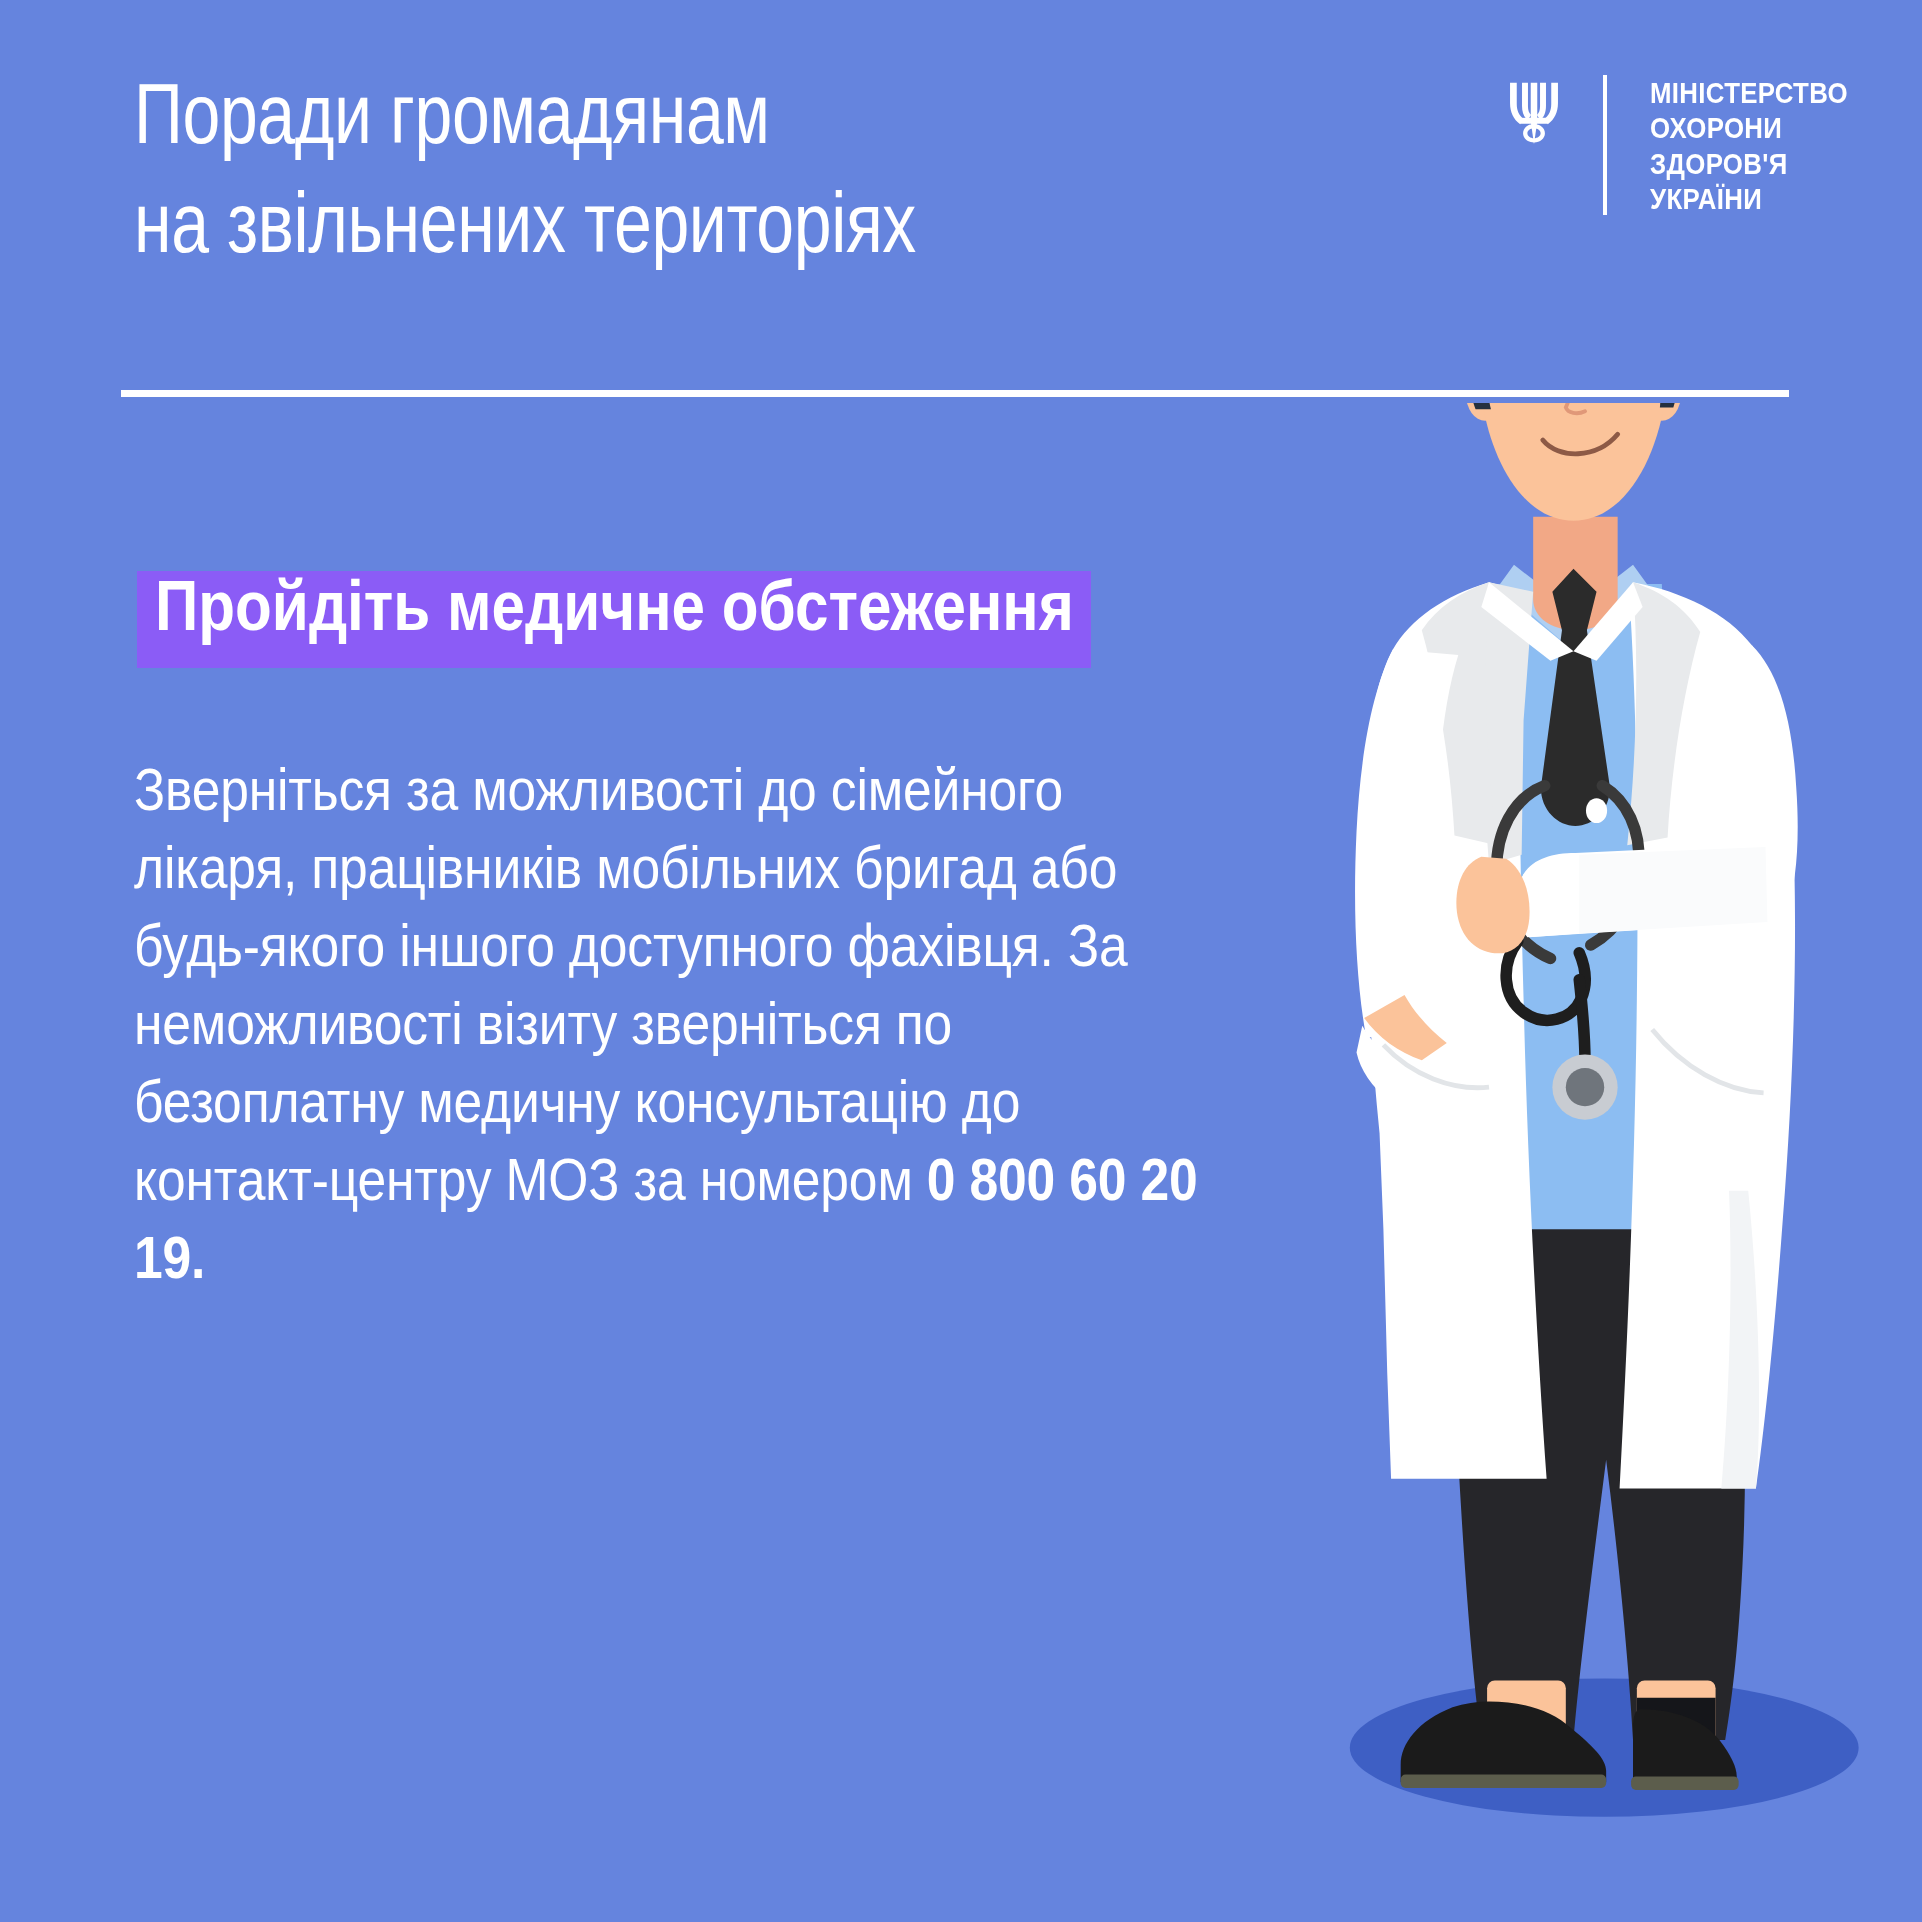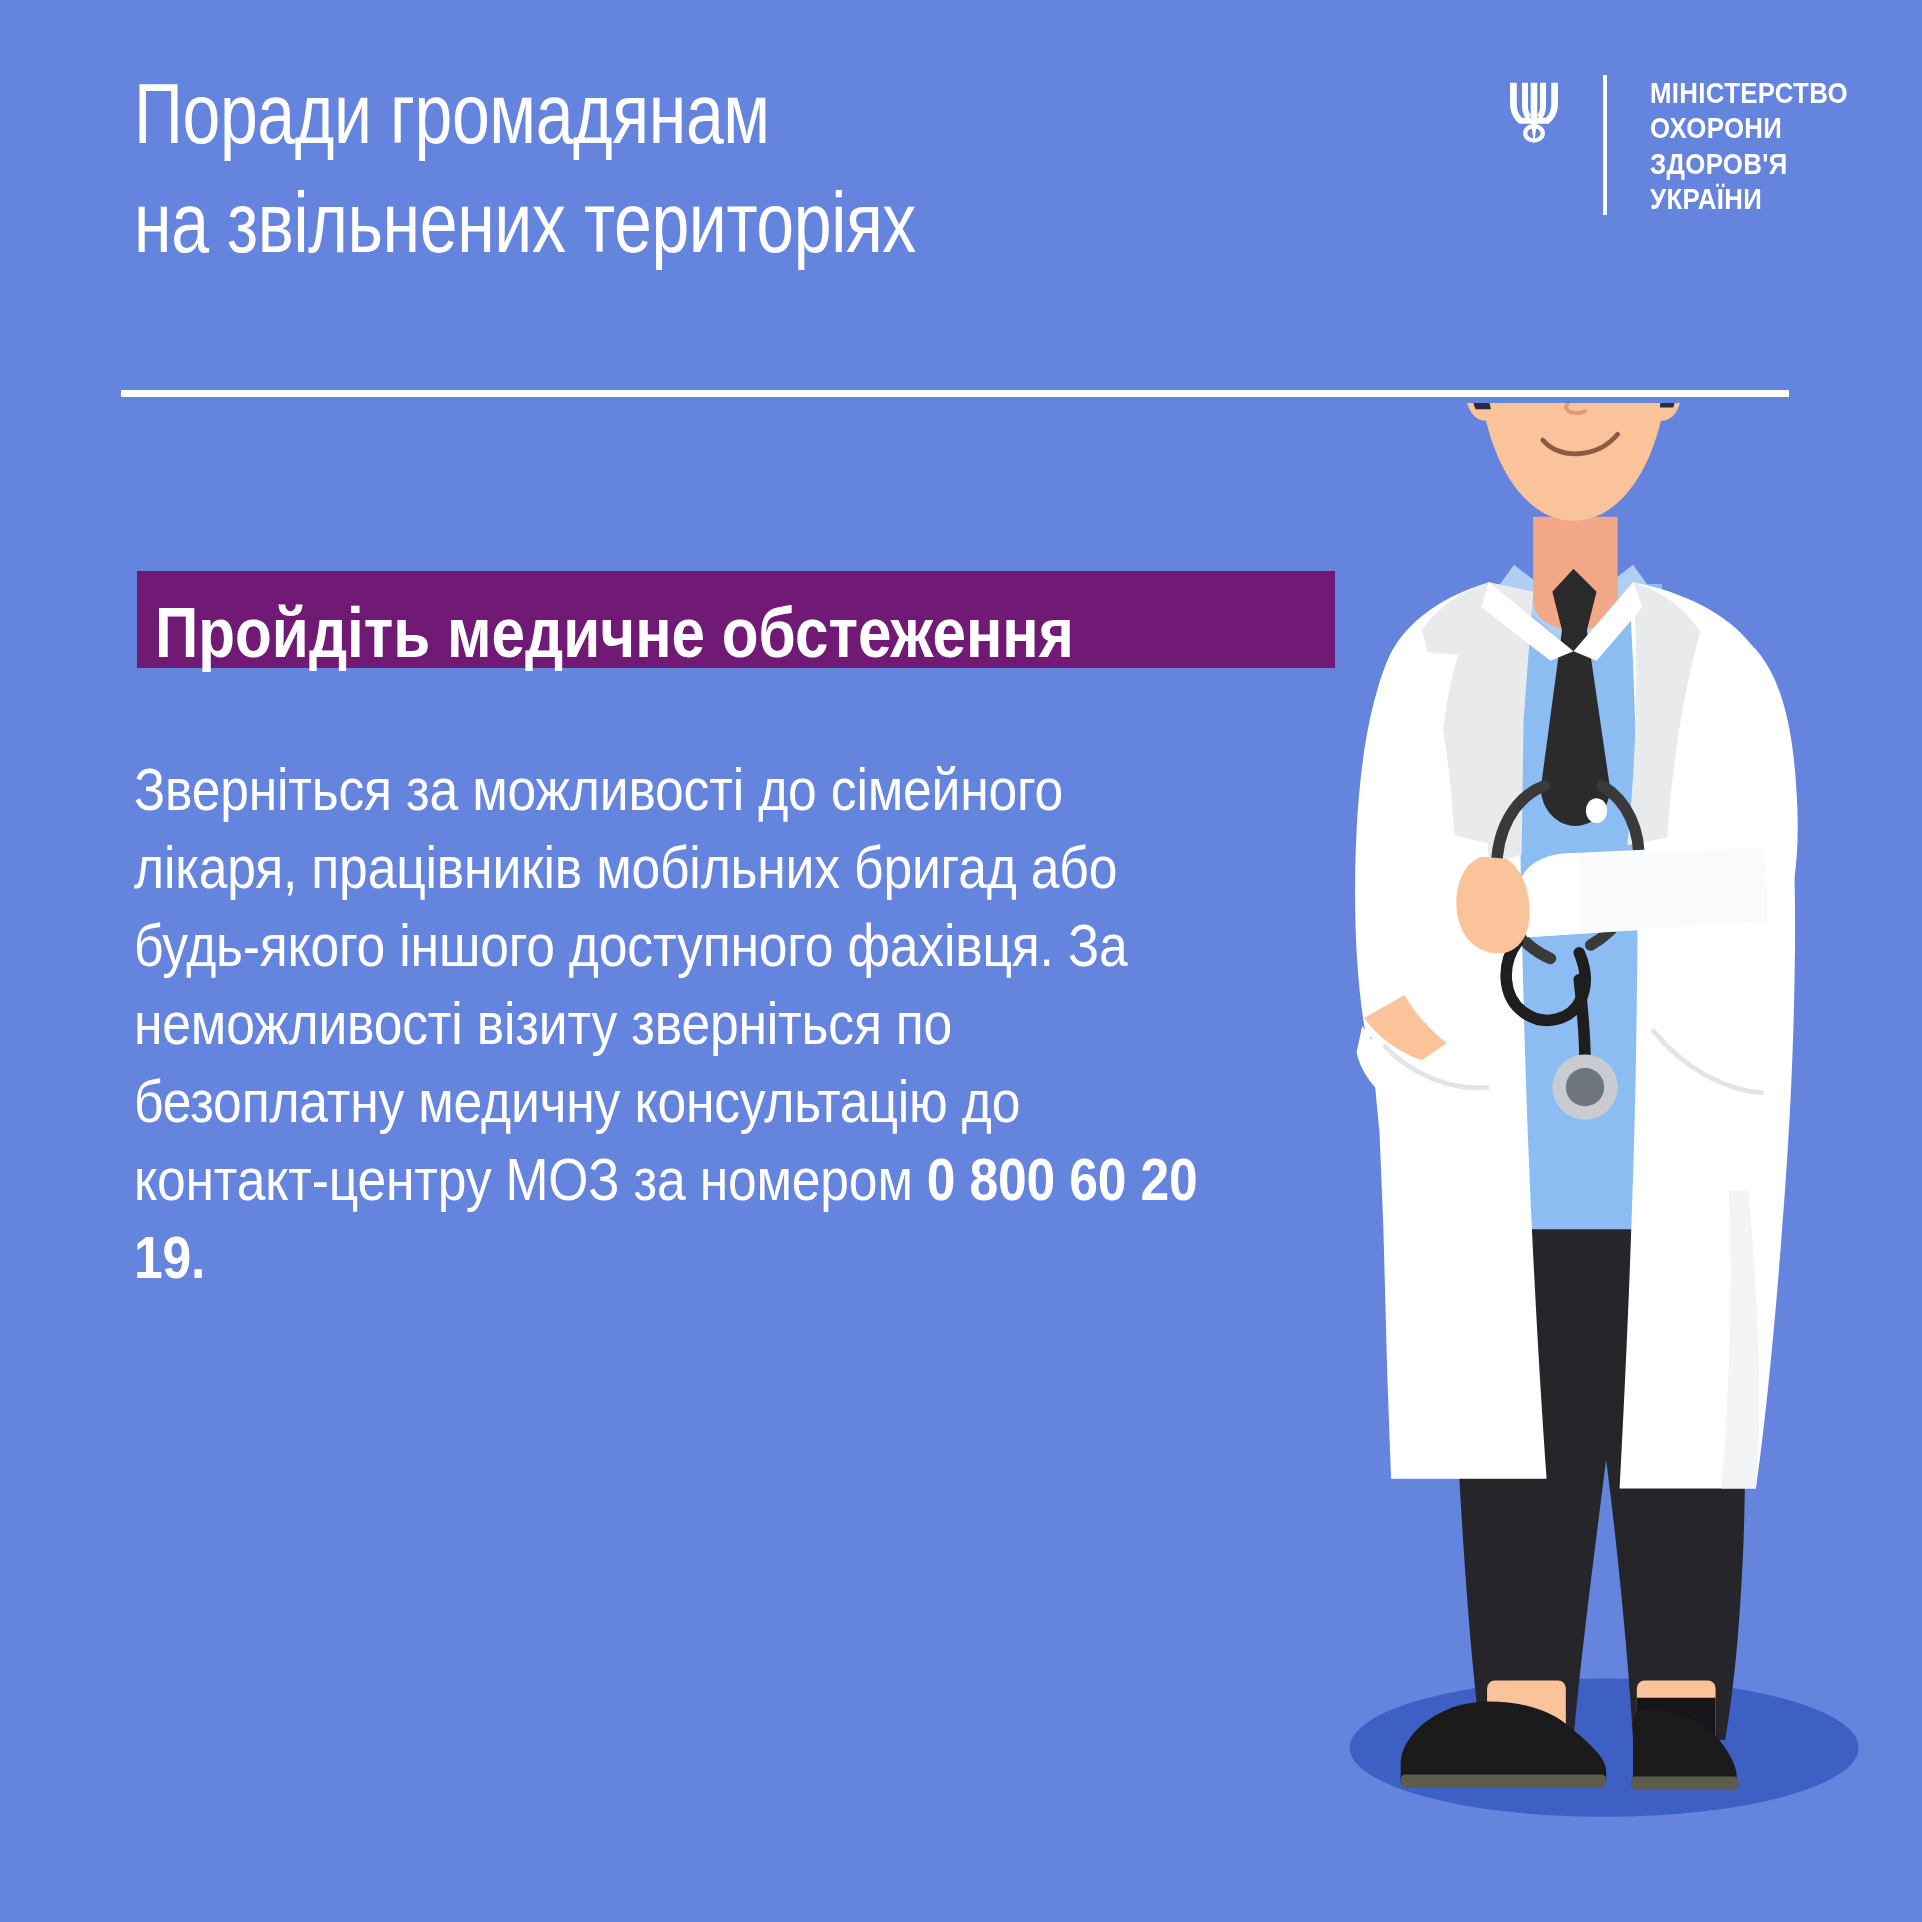--- a/index.html
+++ b/index.html
@@ -81,25 +81,25 @@
     width:1668px;
     height:6.7px;
     background:#FFFFFF;
   }
 
   
   .banner {
     position:absolute;
     left:137px;
     top:571px;
-    width:1198px;
+    width:954px;
     height:97px;
-    background:#701a75;
+    background:#8b5cf6;
     display:flex;
-    align-items:flex-end;
+    align-items:flex-start;
   }
   .banner-text {
     color:#FFFFFF;
     font-size:70px;
     font-weight:700;
     line-height:1;
     letter-spacing:0px;
     padding-left:21px;
     transform:scaleX(0.86);
     transform-origin:left center;

